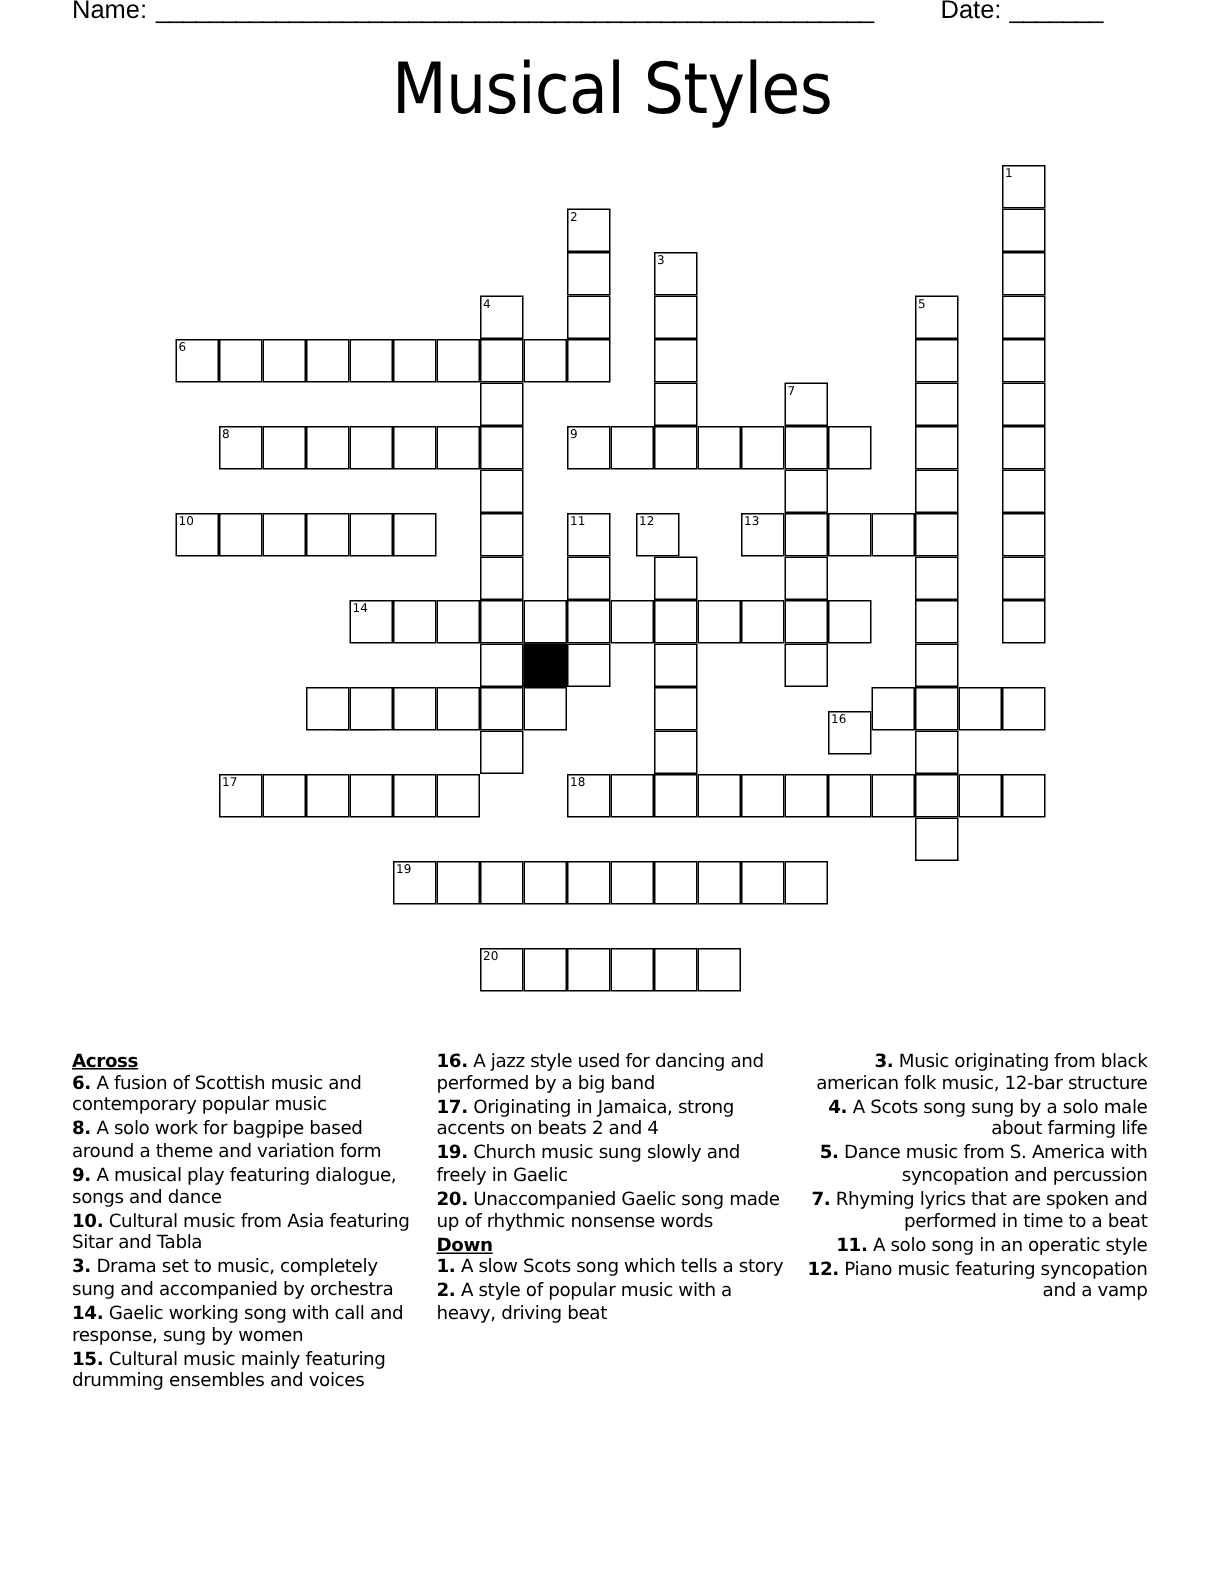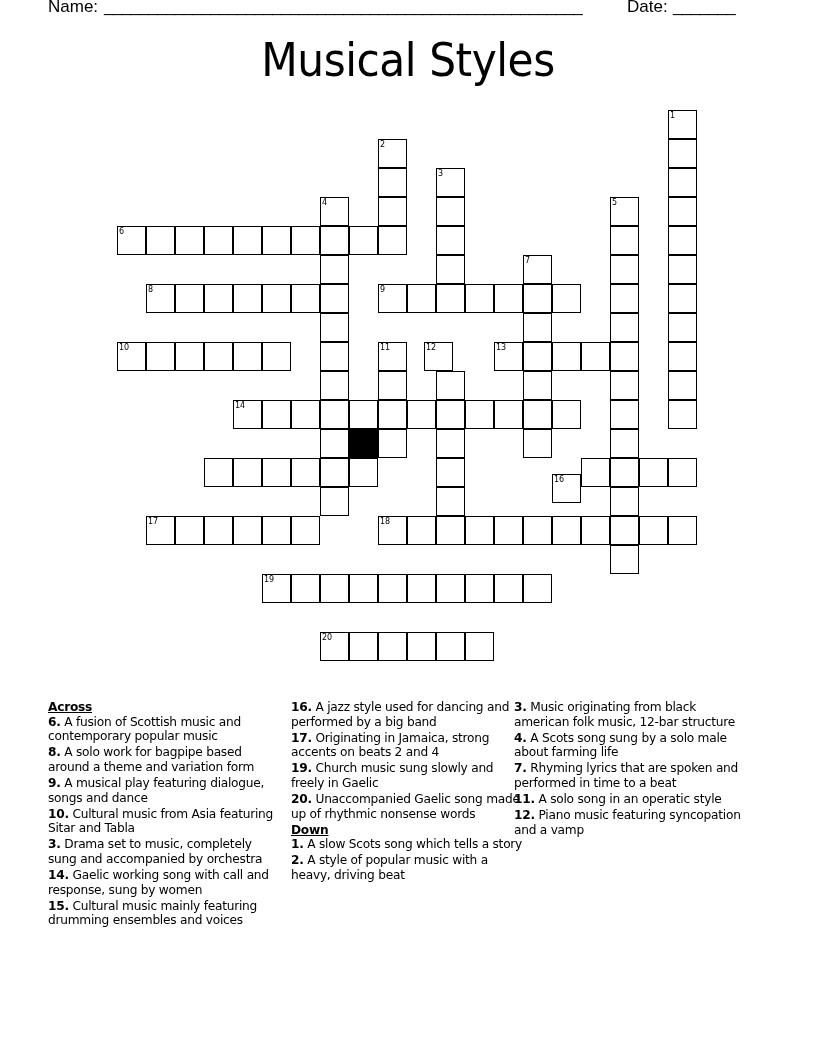--- a/index.html
+++ b/index.html
@@ -32,21 +32,21 @@
     }
     .clues {
       position: absolute; top: 700px; font-family: "DejaVu Sans", sans-serif;
       font-size: 12.2px; line-height: 14.6px; letter-spacing: -0.25px;
     }
     .clues .sec { text-decoration: underline; font-weight: bold; }
     .clues .clue { margin-bottom: 1.5px; }
     .clues .clue b { font-weight: bold; }
     #col1 { left: 48px; width: 232px; }
     #col2 { left: 291px; width: 232px; }
-    #col3 { left: 514px; width: 232px; }
+    #col3 { left: 533px; width: 232px; text-align: right; }
   </style>
 </head>
 <body>
 
 <div class="header-line">
   <span class="name-label">Name:</span>
   <span class="name-blank">______________________________________________________</span>
   <span class="date-label">Date:</span>
   <span class="date-blank">_______</span>
 </div>
@@ -253,16 +253,17 @@
   <div class="clue"><b>19.</b> <span>Church music sung slowly and freely in Gaelic</span></div>
   <div class="clue"><b>20.</b> <span>Unaccompanied Gaelic song made up of rhythmic nonsense words</span></div>
   <div class="sec">Down</div>
   <div class="clue"><b>1.</b> <span>A slow Scots song which tells a story</span></div>
   <div class="clue"><b>2.</b> <span>A style of popular music with a heavy, driving beat</span></div>
 </div>
 
 <div class="clues" id="col3">
   <div class="clue"><b>3.</b> <span>Music originating from black american folk music, 12-bar structure</span></div>
   <div class="clue"><b>4.</b> <span>A Scots song sung by a solo male about farming life</span></div>
+  <div class="clue"><b>5.</b> <span>Dance music from S. America with syncopation and percussion</span></div>
   <div class="clue"><b>7.</b> <span>Rhyming lyrics that are spoken and performed in time to a beat</span></div>
   <div class="clue"><b>11.</b> <span>A solo song in an operatic style</span></div>
   <div class="clue"><b>12.</b> <span>Piano music featuring syncopation and a vamp</span></div>
 </div>
 
 </body></html>

